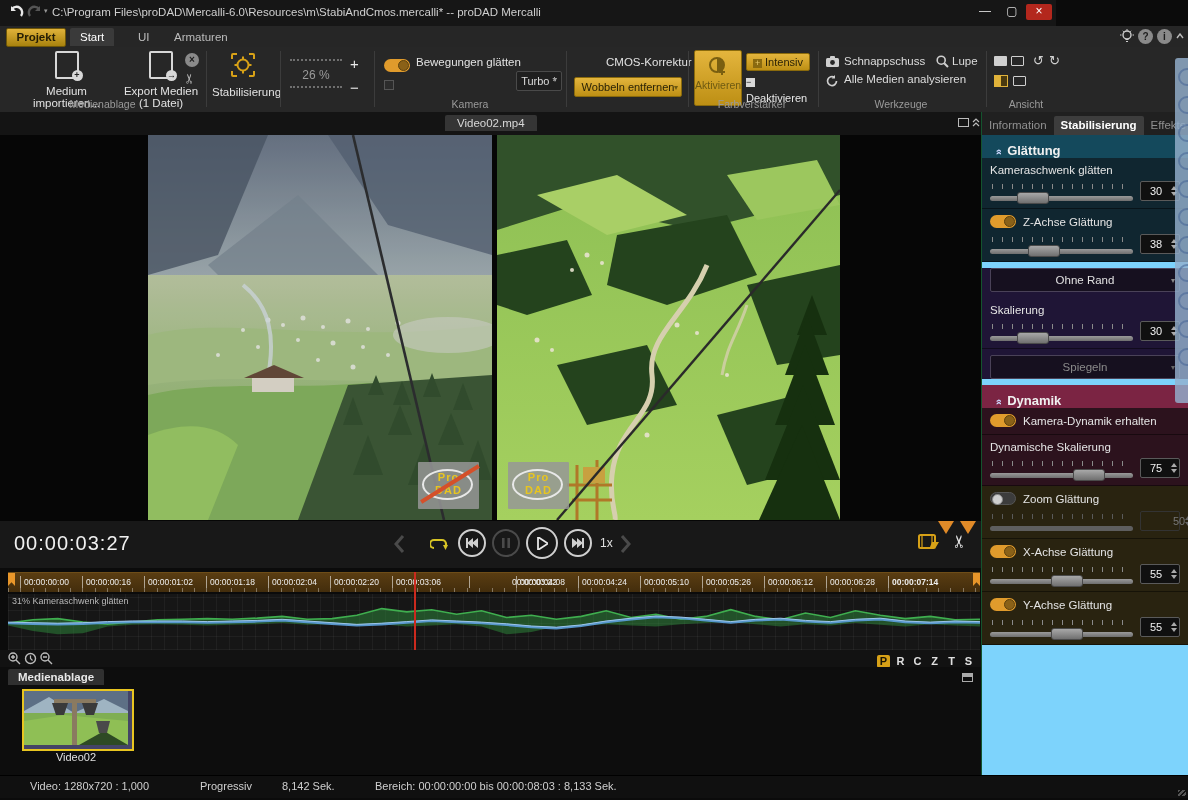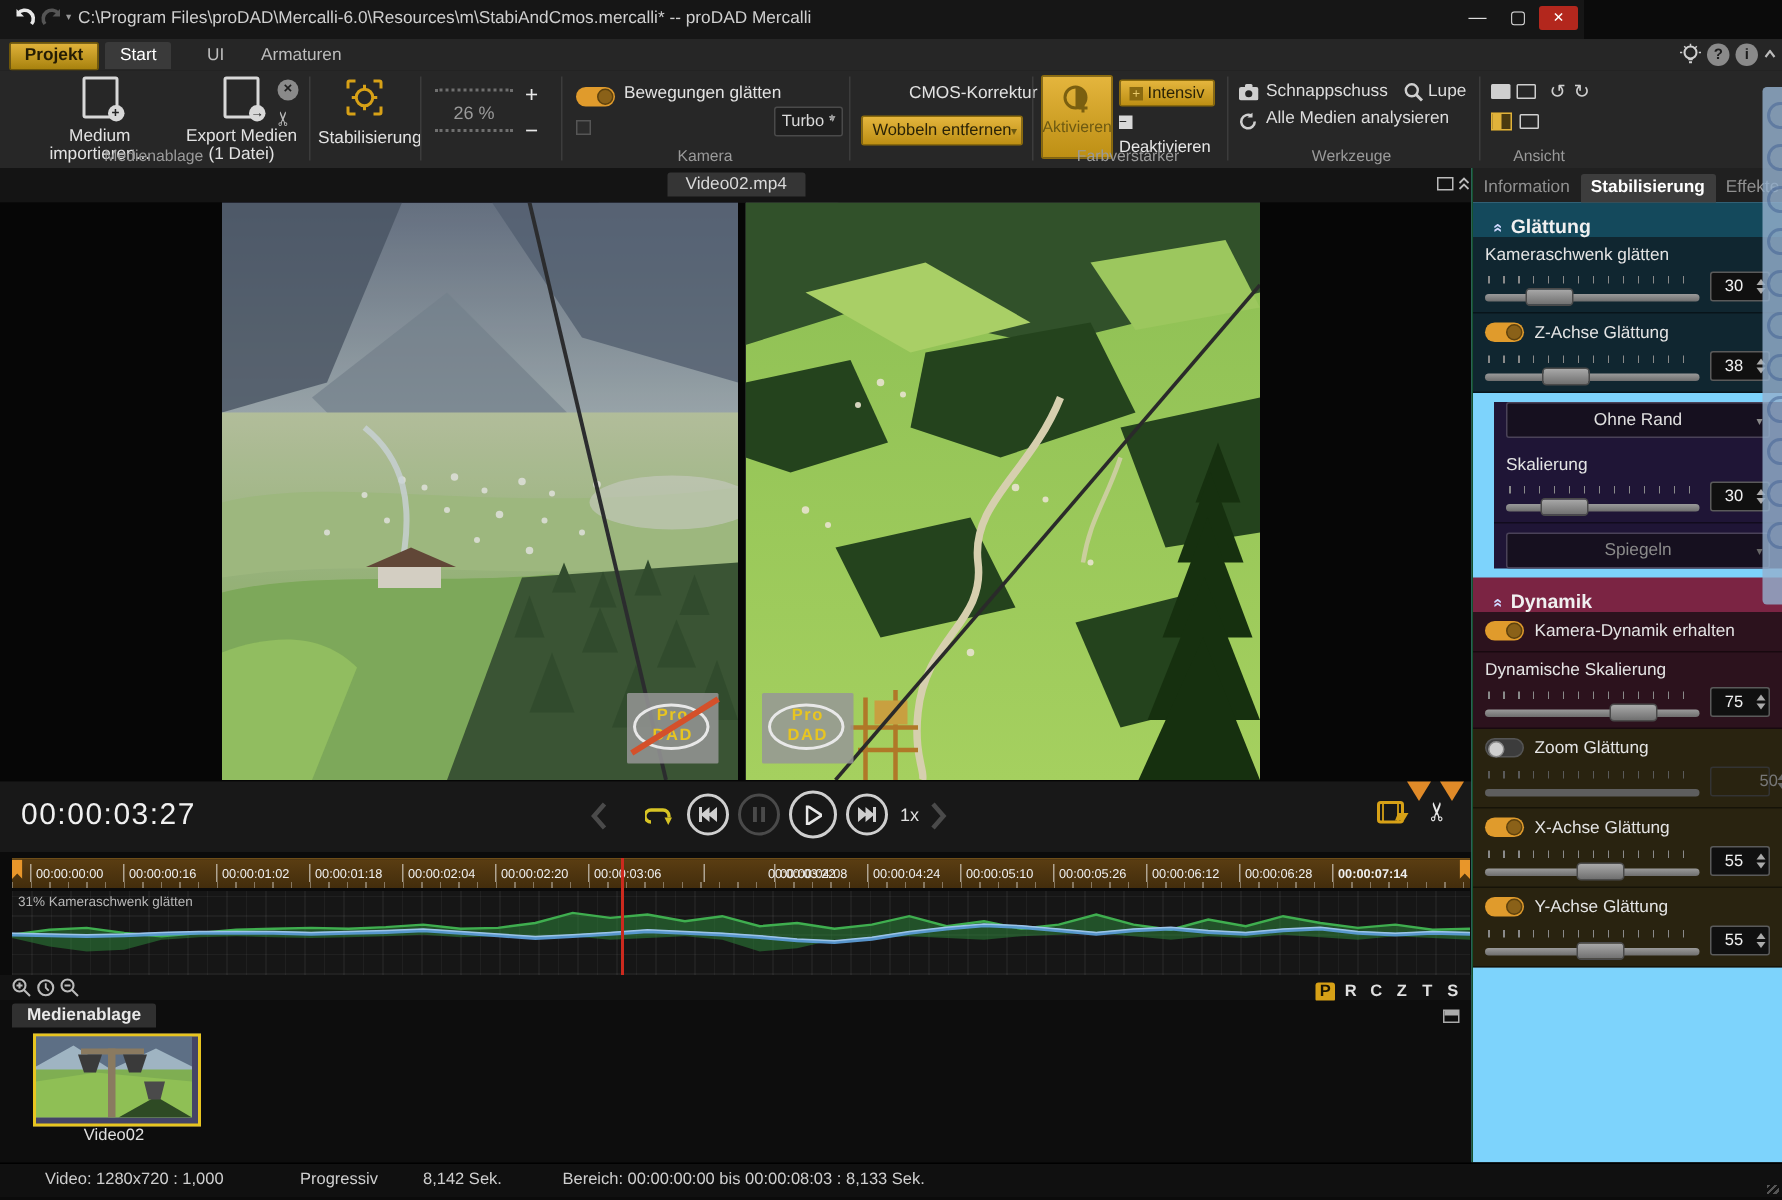--- a/index.html
+++ b/index.html
@@ -80,21 +80,21 @@
      font-size:11px;color:#cfcfcf;}
   #statusbar span{position:absolute;top:4px;white-space:nowrap;text-align:center;}
   
   #inspector{position:absolute;left:981px;top:112px;width:207px;height:663px;background:#7dd3fc;border-left:1px solid #14532d;box-sizing:border-box;}
   #insp-tabs{height:23px;background:#202020;display:flex;align-items:flex-end;font-size:11.5px;color:#909090;}
   #insp-tabs .itab{padding:3px 7px 4px;}
   #insp-tabs .itab.active{background:#3d3d3d;color:#fff;font-weight:bold;border-radius:2px 2px 0 0;}
   .sec-head{height:23px;display:flex;align-items:flex-end;font-size:13px;font-weight:bold;color:#f0f0f0;padding-left:13px;gap:6px;}
   .sec-chev{display:inline-block;transform:rotate(-90deg);font-size:11px;color:#cfd8ff;font-weight:bold;}
   .h-glaett{background:#14495c;} .b-glaett{background:#102630;}
-  .h-rand{background:#3c2766;}  .b-rand{background:#1f1536;margin-left:14px;}
+  .h-rand{background:#3c2766;}  .b-rand{background:#1f1536;}
   .h-dyn{background:#7b2443;}   .b-dyn{background:#2c121d;}
   .h-extras{background:#8a6b1d;}.b-extras{background:#292310;}
   .ctl{padding:6px 8px 7px 8px;border-bottom:1px solid rgba(0,0,0,.45);}
   .ctl-label{font-size:11.5px;color:#e4e4e4;margin-bottom:5px;}
   .tog-row{display:flex;align-items:center;gap:7px;font-size:11.5px;color:#e4e4e4;}
   .slide-flex{display:flex;align-items:flex-end;gap:7px;}
   .track-wrap{flex:1;position:relative;padding-top:8px;}
   .ticks{position:absolute;left:2px;right:2px;top:0;height:5px;
      background:repeating-linear-gradient(90deg,#8a8a8a 0 1px,transparent 1px 10px);}
   .track{position:relative;height:5px;background:linear-gradient(#9a9a9a,#6e6e6e);border-radius:3px;margin-top:4px;}

